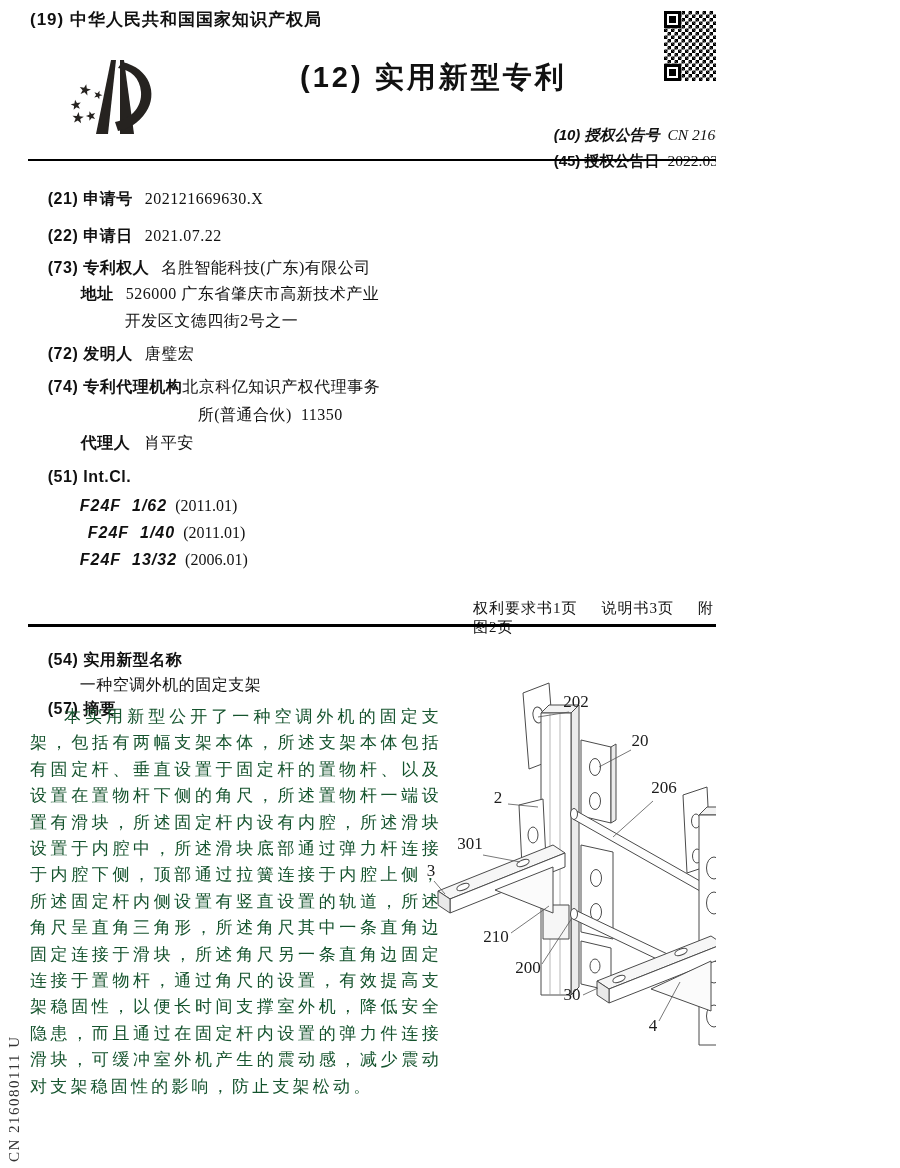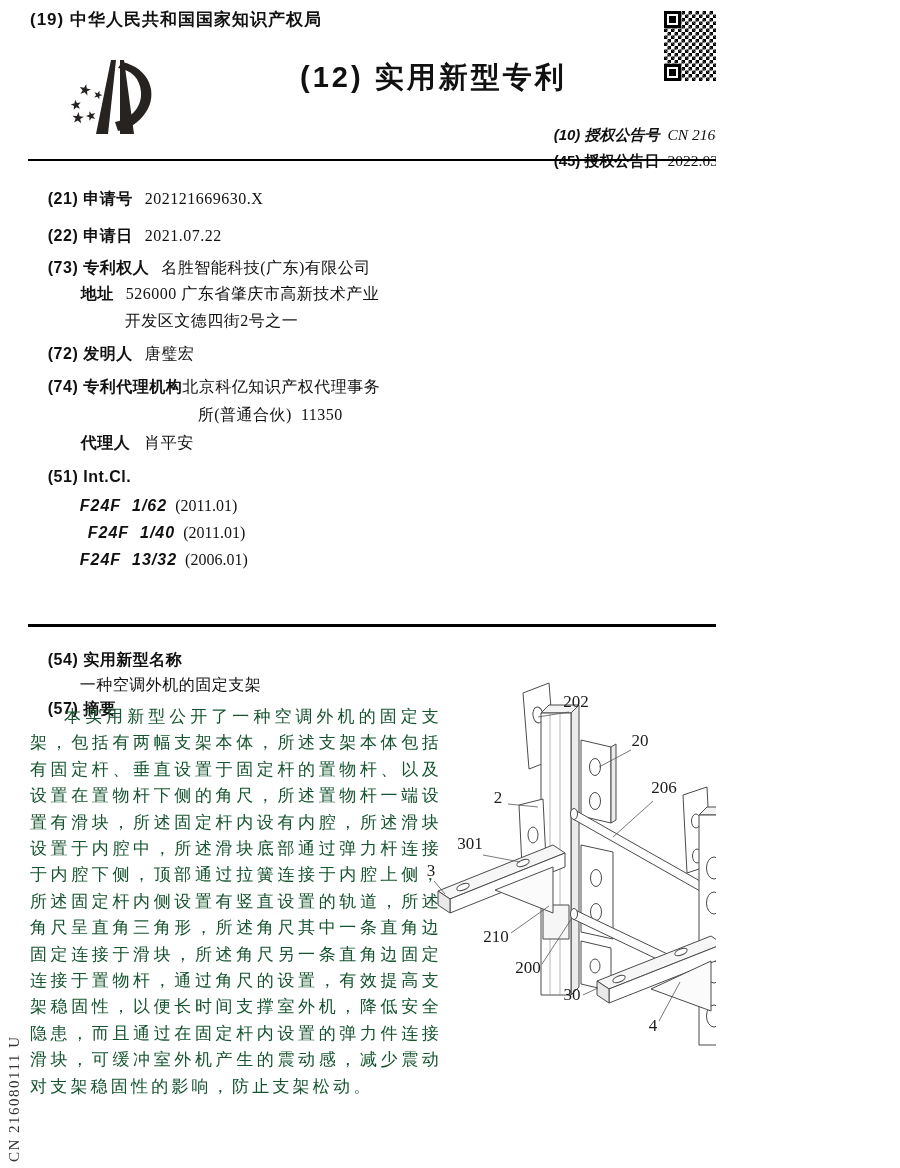--- a/index.html
+++ b/index.html
@@ -119,20 +119,23 @@
   <div class="row" style="left:62px;top:479px;">
     <span class="code">F24F  1/62</span><span class="ver">(2011.01)</span>
   </div>
   <div class="row" style="left:70px;top:506px;">
     <span class="code">F24F  1/40</span><span class="ver">(2011.01)</span>
   </div>
   <div class="row" style="left:62px;top:533px;">
     <span class="code">F24F  13/32</span><span class="ver">(2006.01)</span>
   </div>
 
+  <div class="pages">
+    <span>权利要求书1页</span><span>说明书3页</span><span>附图2页</span>
+  </div>
 
   <div class="rule rule2"></div>
 
   <div class="row" style="left:30px;top:632px;">
     <span class="lab">(54) 实用新型名称</span>
   </div>
   <div class="row" style="left:62px;top:657px;">
     <span class="valn">一种空调外机的固定支架</span>
   </div>
   <div class="row" style="left:30px;top:681px;">

